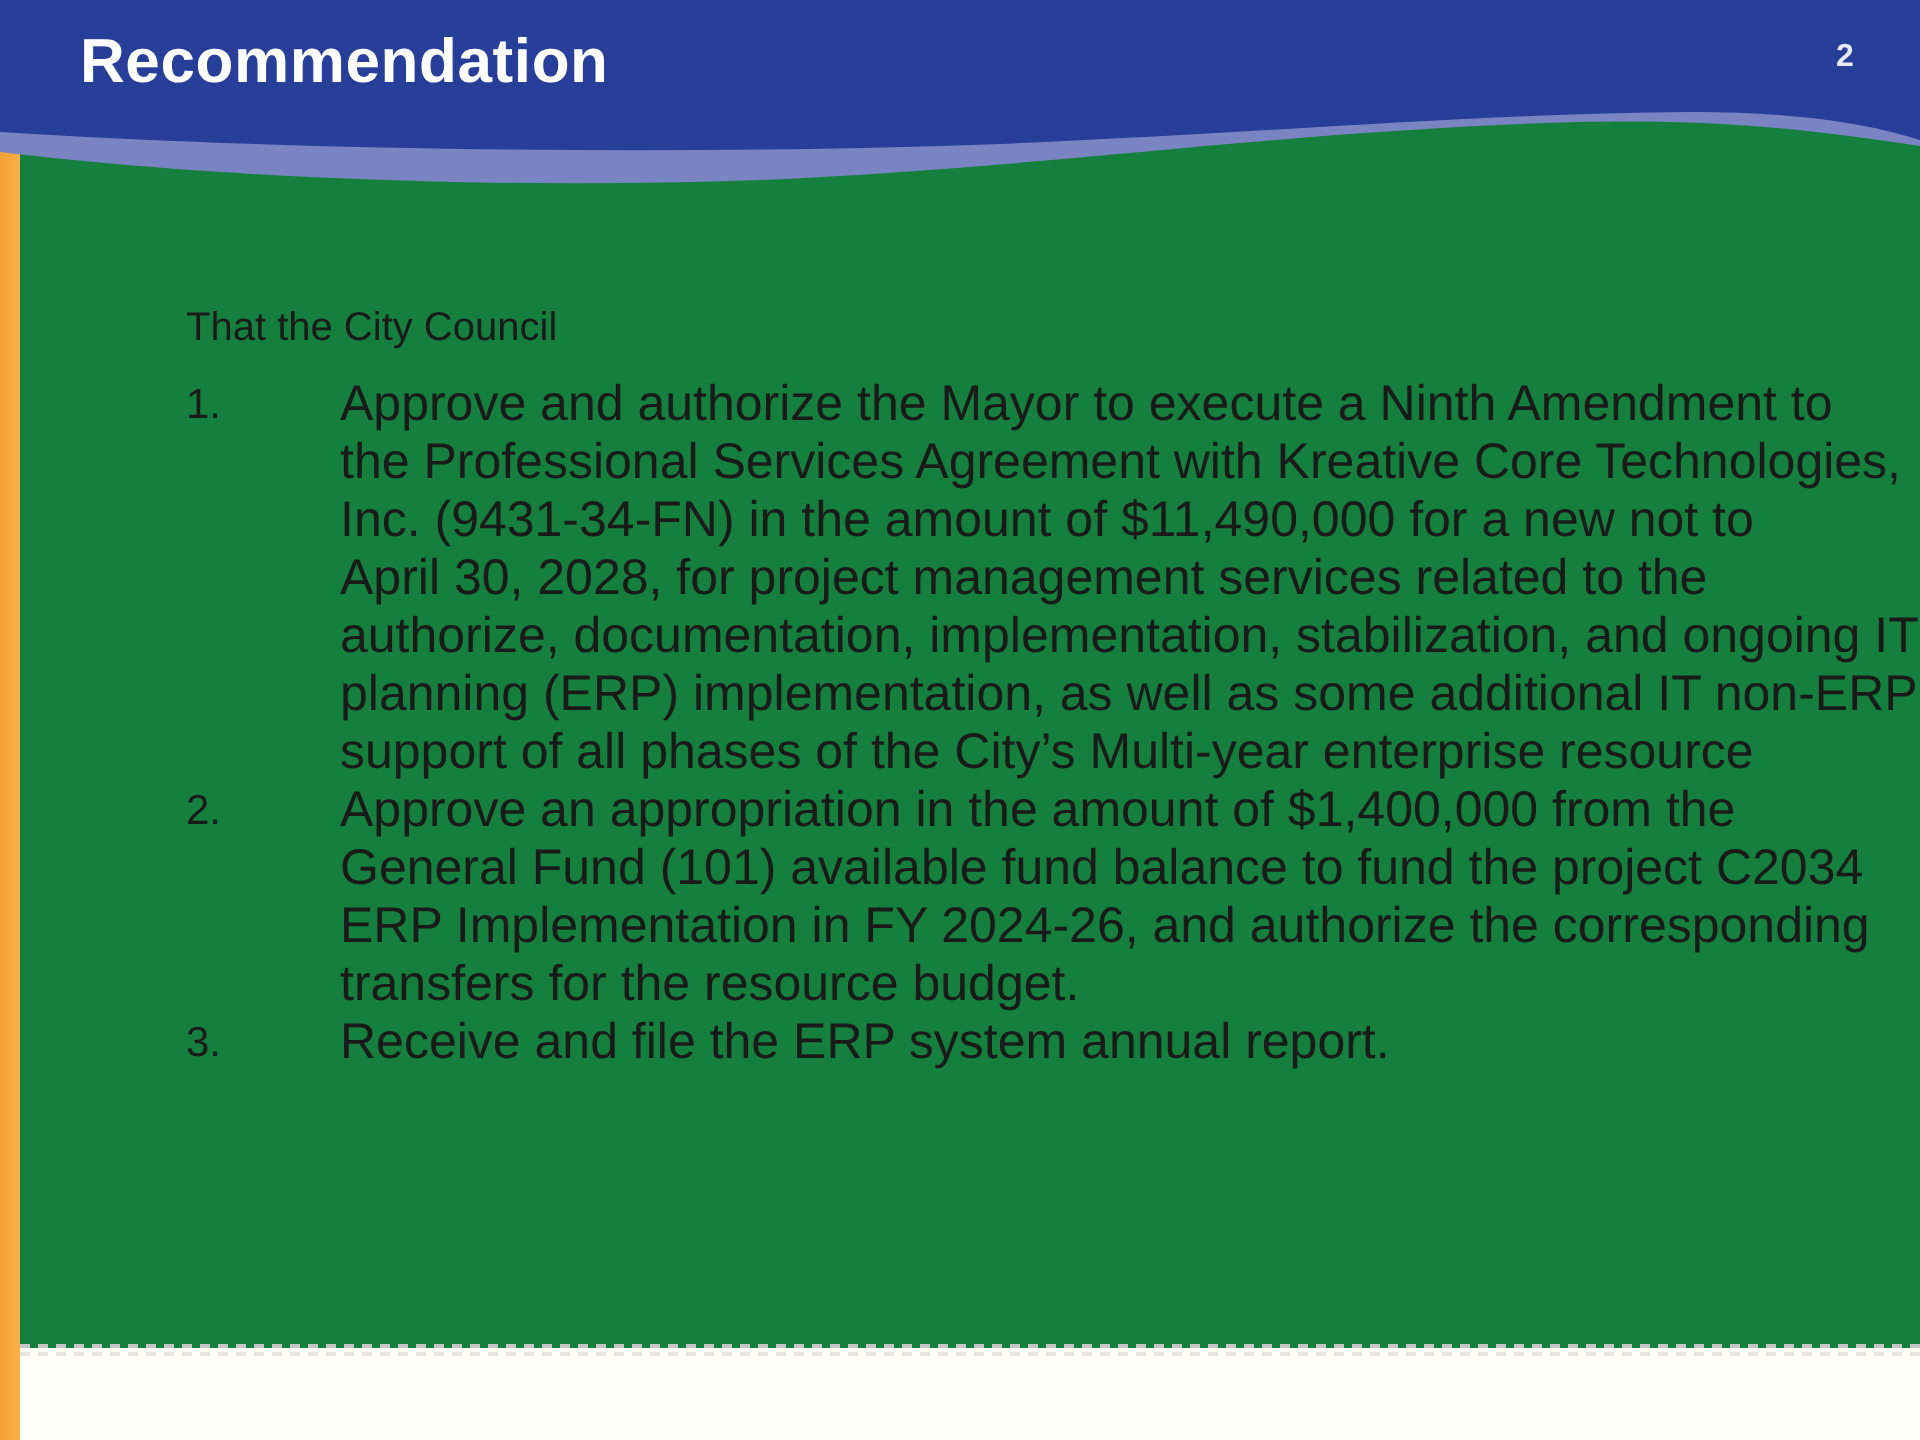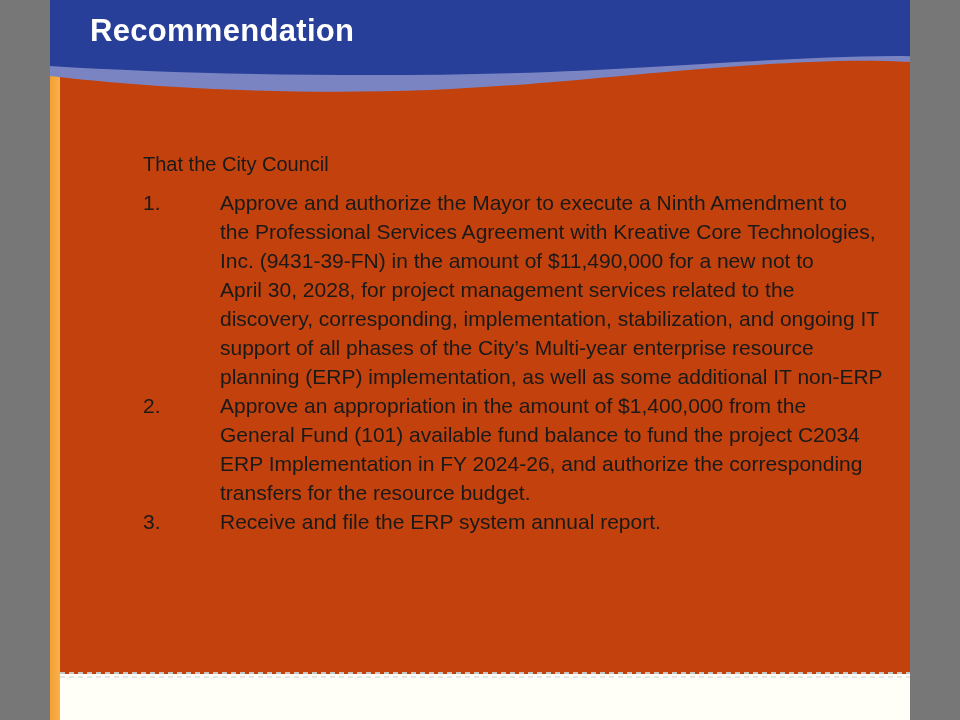--- a/index.html
+++ b/index.html
@@ -1,18 +1,18 @@
 <!DOCTYPE html>
 <html style="--stripe-dark: #F2A032; --stripe-light: #FBB04A; --text-color: #1A1A1A; --dot-color: #C6C6C6;"><head>
 <meta charset="utf-8">
 <style>
   html,body { margin:0; padding:0; background:#777; }
   .slide {
-    position:relative; width:860px; height:720px; margin:0 auto;
-    background:#c2410c; overflow:hidden;
+    position:relative; width:960px; height:720px; margin:0 auto;
+    background:#15803d; overflow:hidden;
     font-family:"Liberation Sans", sans-serif;
   }
   .stripe {
     position:absolute; left:0; top:0; width:10px; height:720px;
     background:linear-gradient(90deg, var(--stripe-dark,#F2A032), var(--stripe-light,#FBB04A));
   }
   .header-wave { position:absolute; top:0; left:0; display:block; }
   .slide-title {
     position:absolute; left:40px; top:13px;
     font-size:31px; font-weight:bold; color:#ffffff; letter-spacing:0.3px;
@@ -23,21 +23,21 @@
   }
   .content {
     position:absolute; left:93px; top:147px; width:830px;
     color:var(--text-color,#1A1A1A);
   }
   .heading { font-size:20px; line-height:35px; margin:0 0 6px 0; }
   .rec-list { margin:0; padding:0; }
   .list-item { display:flex; align-items:flex-start; }
   .item-number { flex:0 0 77px; font-size:21px; line-height:29px; }
   .item-lines { flex:1 1 auto; }
-  .item-line { font-size:21px; line-height:29px; white-space:nowrap; }
+  .item-line { font-size:25px; line-height:29px; white-space:nowrap; }
   .footer-tint {
     position:absolute; left:10px; top:674px; width:950px; height:46px;
     background:#FFFEF7;
   }
   .dotted-line {
     position:absolute; left:10px; width:950px; height:2px;
     background:repeating-linear-gradient(90deg, var(--dot-color,#C6C6C6) 0 5px, transparent 5px 9px);
   }
   .dotted-line.row1 { top:672px; }
   .dotted-line.row2 { top:676px; opacity:0.45; }
@@ -59,25 +59,25 @@
   <div class="page-number">2</div>
 
   <div class="content">
     <div class="heading">That the City Council</div>
     <div class="rec-list">
         <div class="list-item">
           <div class="item-number">1.</div>
           <div class="item-lines">
             <div class="item-line">Approve and authorize the Mayor to execute a Ninth Amendment to</div>
             <div class="item-line">the Professional Services Agreement with Kreative Core Technologies,</div>
-            <div class="item-line">Inc. (9431-39-FN) in the amount of $11,490,000 for a new not to</div>
+            <div class="item-line">Inc. (9431-34-FN) in the amount of $11,490,000 for a new not to</div>
             <div class="item-line">April 30, 2028, for project management services related to the</div>
-            <div class="item-line">discovery, corresponding, implementation, stabilization, and ongoing IT</div>
+            <div class="item-line">authorize, documentation, implementation, stabilization, and ongoing IT</div>
+            <div class="item-line">planning (ERP) implementation, as well as some additional IT non-ERP</div>
             <div class="item-line">support of all phases of the City’s Multi-year enterprise resource</div>
-            <div class="item-line">planning (ERP) implementation, as well as some additional IT non-ERP</div>
           </div>
         </div>
         <div class="list-item">
           <div class="item-number">2.</div>
           <div class="item-lines">
             <div class="item-line">Approve an appropriation in the amount of $1,400,000 from the</div>
             <div class="item-line">General Fund (101) available fund balance to fund the project C2034</div>
             <div class="item-line">ERP Implementation in FY 2024-26, and authorize the corresponding</div>
             <div class="item-line">transfers for the resource budget.</div>
           </div>

